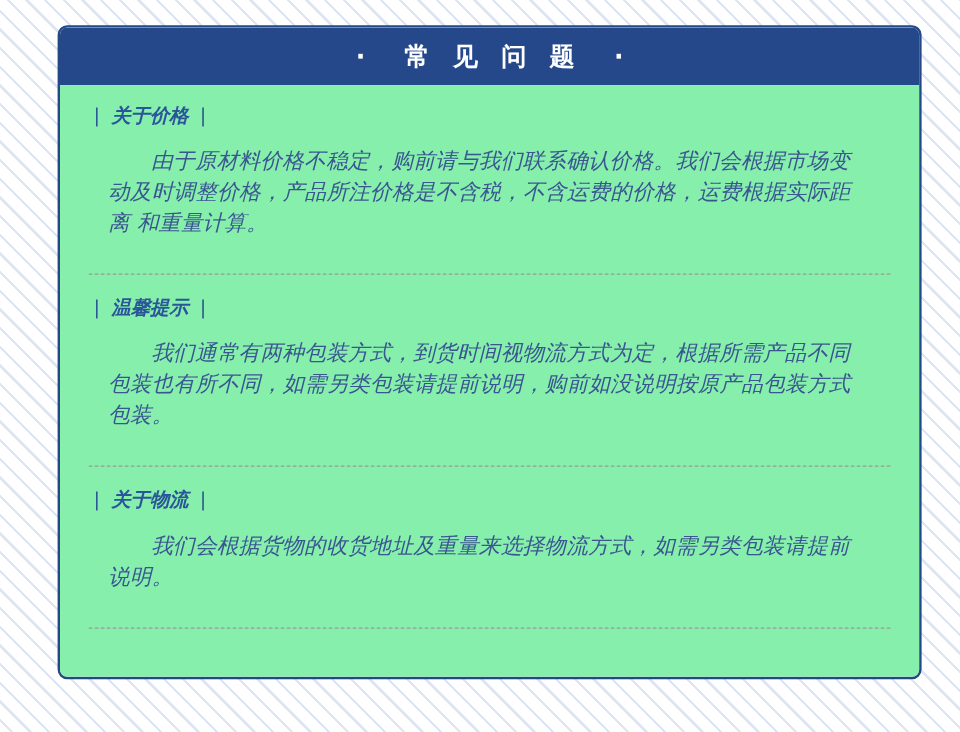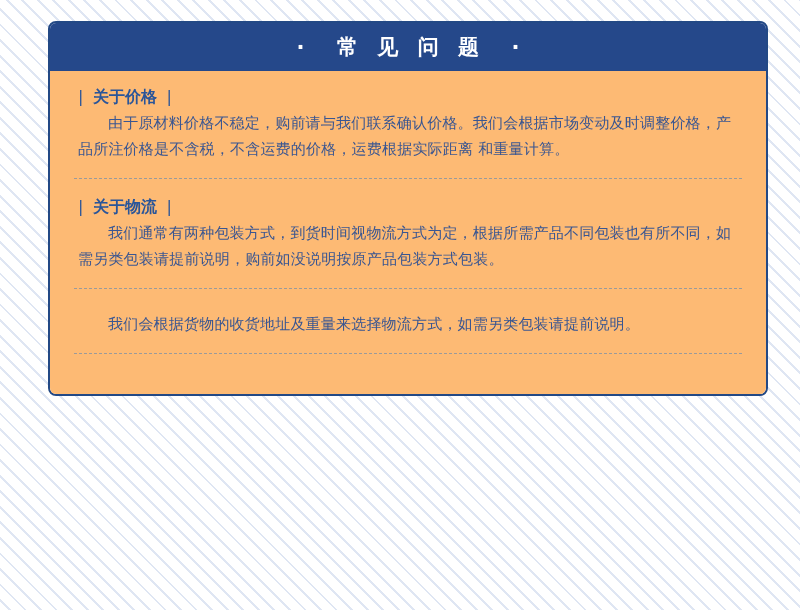--- a/index.html
+++ b/index.html
@@ -56,42 +56,43 @@
     color: #ffffff;
     font-size: 21px;
     font-weight: bold;
     letter-spacing: 6px;
     text-indent: 6px;
     line-height: 1;
     white-space: pre;
   }
 
   .faq-body {
-    background: #fdba74;
+    background: #86efac;
     padding: 0 24px 22px 24px;
+    font-style: italic;
   }
 
   .faq-section {
     padding-top: 18px;
   }
 
   .faq-section-heading {
     color: #2a5599;
     font-size: 16px;
     font-weight: bold;
     line-height: 1.2;
     margin: 0 0 4px 0;
     white-space: pre;
   }
 
   .faq-section-text {
     color: #3a5691;
-    font-size: 15px;
+    font-size: 18px;
     line-height: 26px;
-    margin: 4px;
+    margin: 16px;
     text-indent: 2em;
     padding-bottom: 12px;
     letter-spacing: 0.2px;
   }
 
   .faq-divider {
     border: 0;
     border-top: 1px dashed #9a9a9a;
     margin: 0;
     height: 0;
@@ -119,27 +120,28 @@
     <div class="faq-body">
 
       <div class="faq-section first">
         <h3 class="faq-section-heading">❘ 关于价格 ❘</h3>
         <p class="faq-section-text">由于原材料价格不稳定，购前请与我们联系确认价格。我们会根据市场变动及时调整价格，产品所注价格是不含税，不含运费的价格，运费根据实际距离 和重量计算。</p>
       </div>
 
       <hr class="faq-divider">
 
       <div class="faq-section">
-        <h3 class="faq-section-heading">❘ 关于物流 ❘</h3>
+        <h3 class="faq-section-heading">❘ 温馨提示 ❘</h3>
         <p class="faq-section-text">我们通常有两种包装方式，到货时间视物流方式为定，根据所需产品不同包装也有所不同，如需另类包装请提前说明，购前如没说明按原产品包装方式包装。</p>
       </div>
 
       <hr class="faq-divider">
 
       <div class="faq-section">
+        <h3 class="faq-section-heading">❘ 关于物流 ❘</h3>
         <p class="faq-section-text">我们会根据货物的收货地址及重量来选择物流方式，如需另类包装请提前说明。</p>
       </div>
 
       <hr class="faq-divider">
 
       <div class="faq-section last">
       </div>
 
     </div>
   </div>

